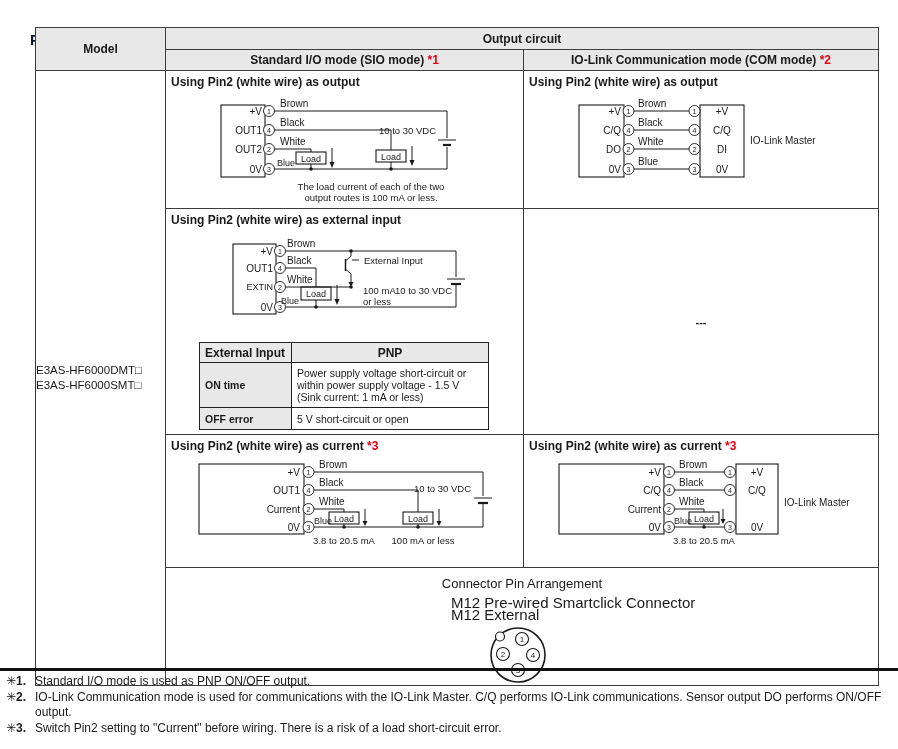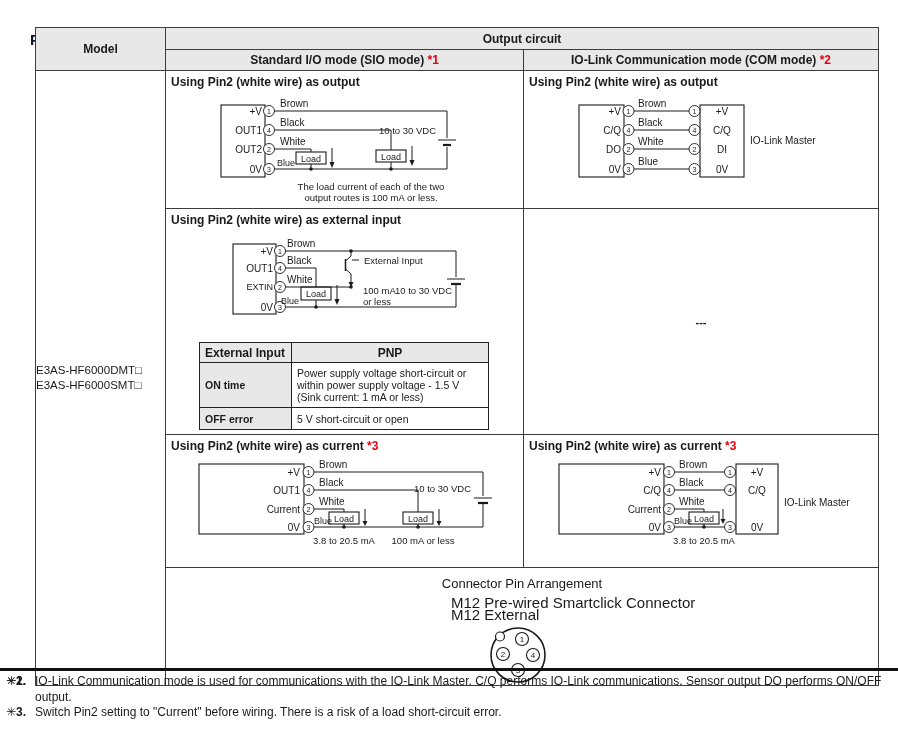--- a/index.html
+++ b/index.html
@@ -362,20 +362,21 @@
     </td>
   </tr>
 </tbody>
   </table>
 
 <div class="page-rule"></div>
 
 <div class="footnotes">
   <div class="fn">
     <span class="marker">✳1.</span>
+    <span>Standard I/O mode is used as PNP ON/OFF output.</span>
   </div>
   <div class="fn">
     <span class="marker">✳2.</span>
     <span>IO-Link Communication mode is used for communications with the IO-Link Master. C/Q performs IO-Link communications. Sensor output DO performs ON/OFF output.</span>
   </div>
   <div class="fn">
     <span class="marker">✳3.</span>
     <span>Switch Pin2 setting to "Current" before wiring. There is a risk of a load short-circuit error.</span>
   </div>
 </div>

